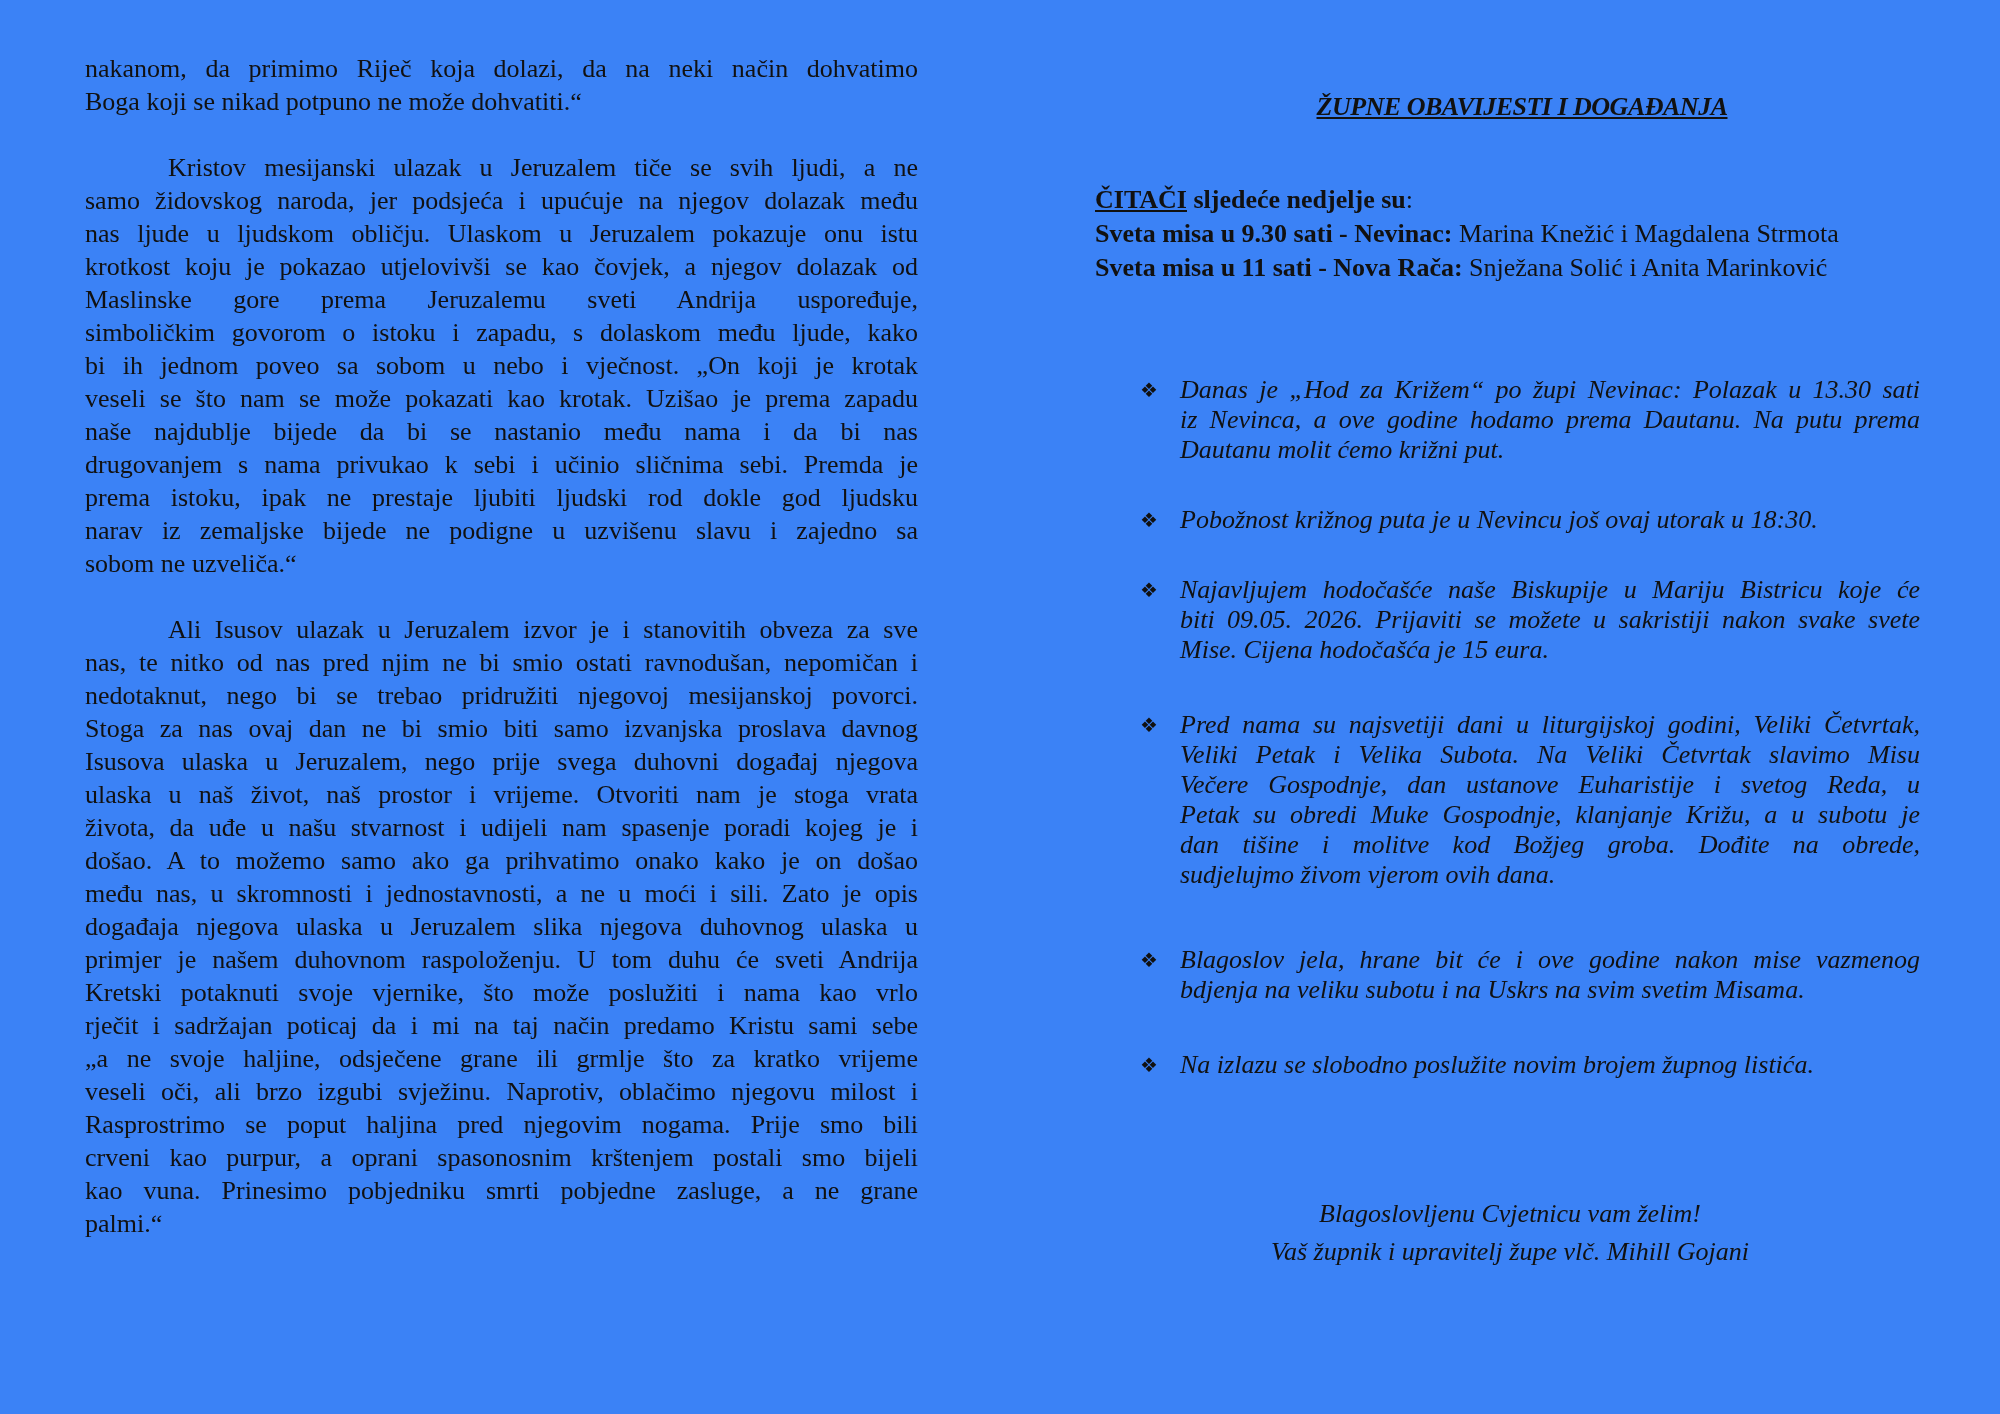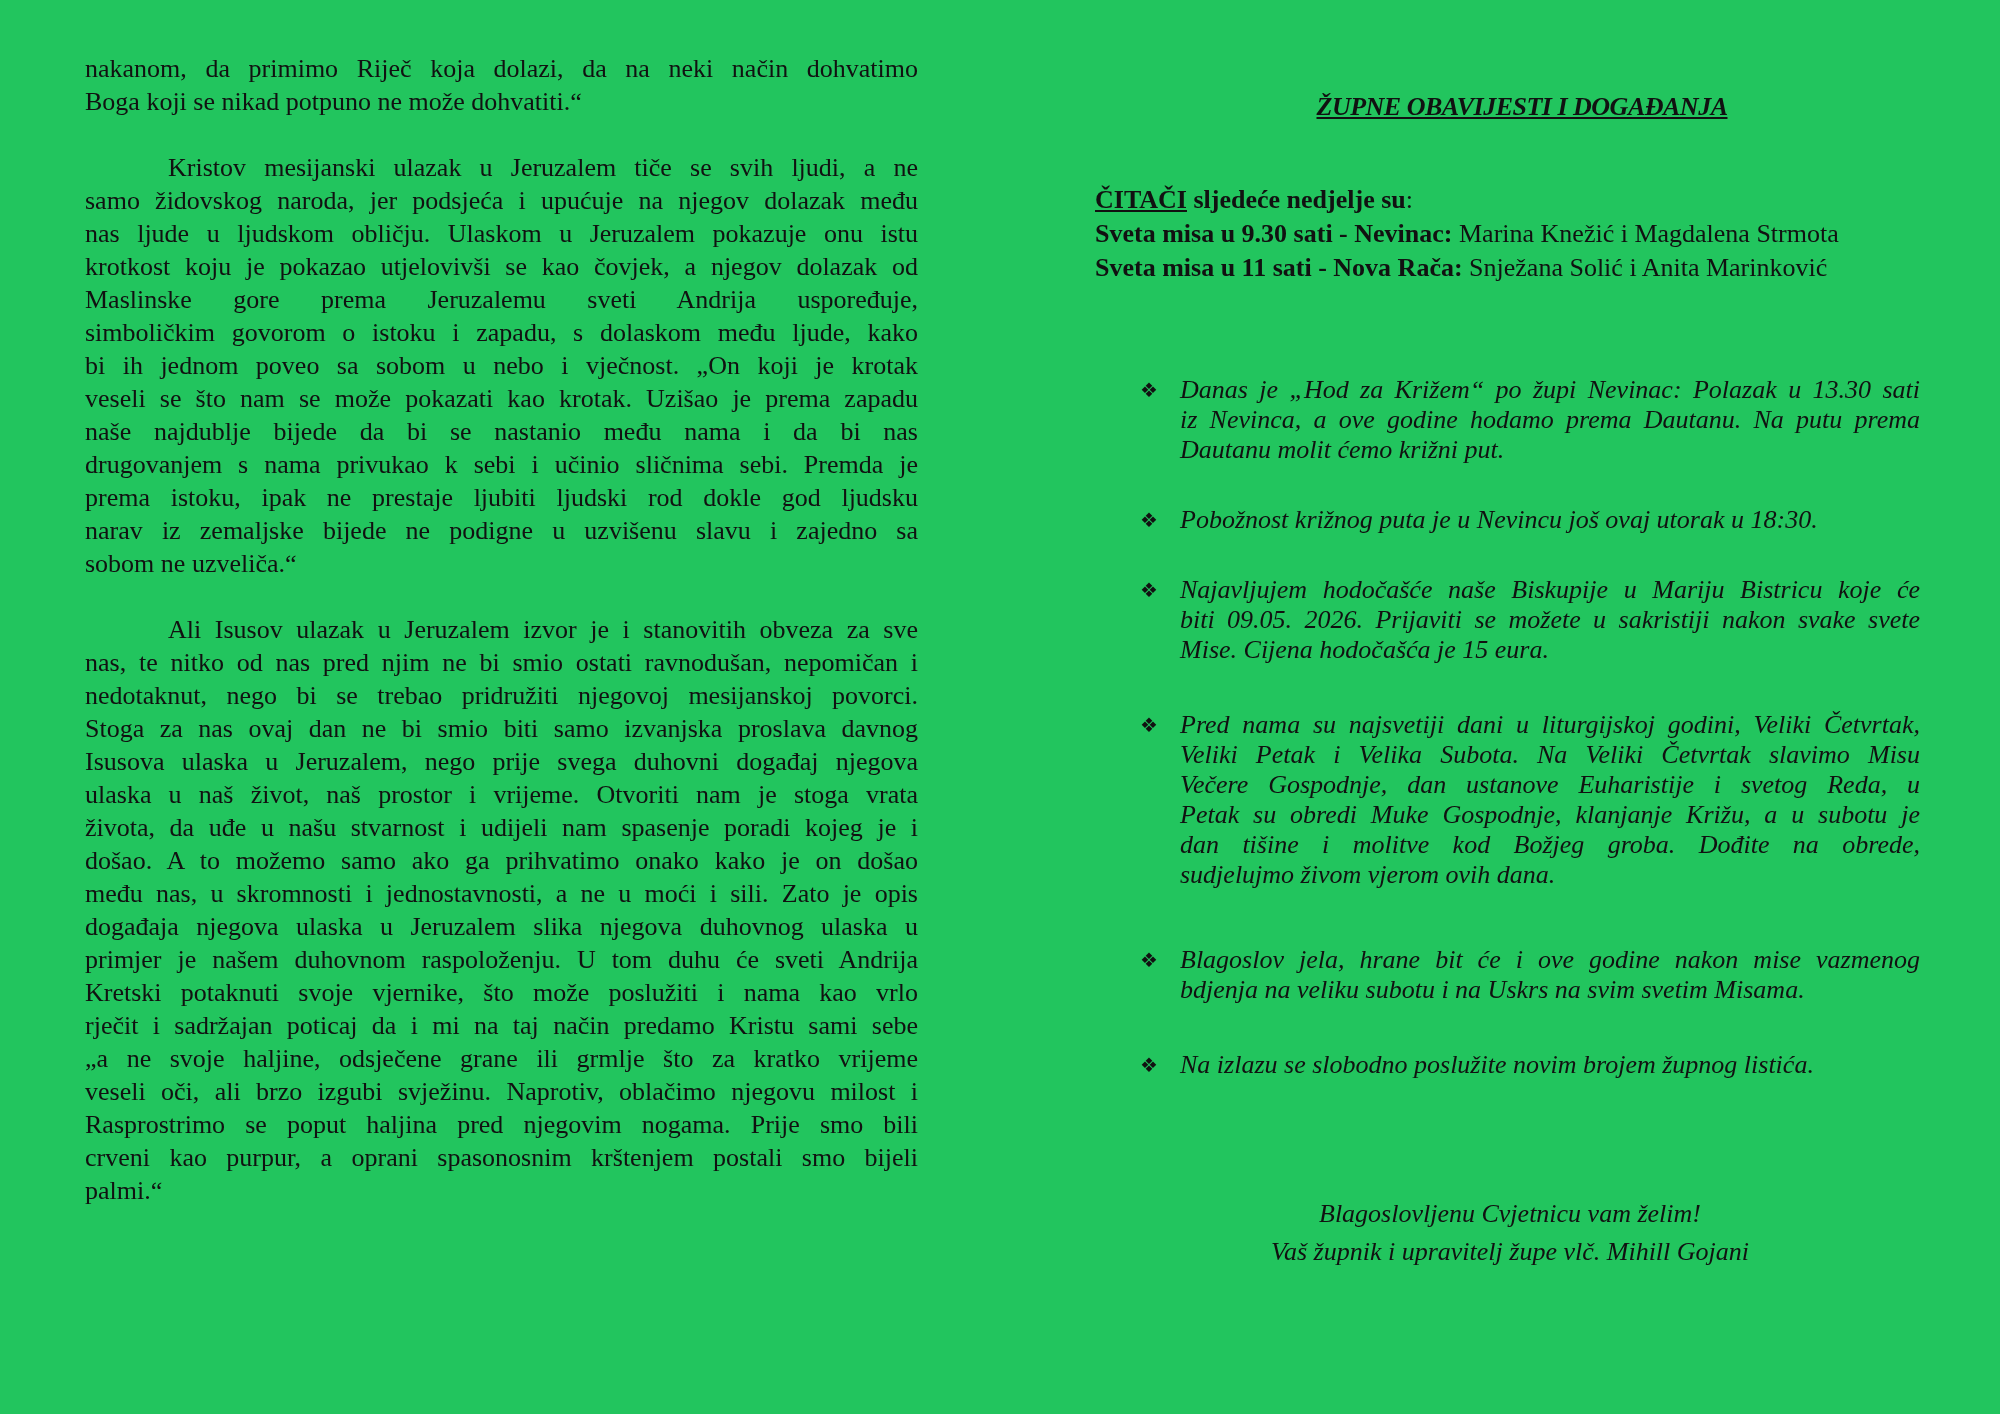--- a/index.html
+++ b/index.html
@@ -1,17 +1,17 @@
 <!DOCTYPE html>
 <html><head>
 <meta charset="utf-8">
 <style>
   html, body { margin: 0; padding: 0; background: #ffffff; }
   body { width: 2000px; height: 1414px; position: relative; overflow: hidden; color: #111111; }
-  .page { position: absolute; inset: 0; background: #22c55e; }
+  .page { position: absolute; inset: 0; background: #3b82f6; }
 
   
   .left-col { position: absolute; left: 85px; top: 52px; width: 833px; font-family: "Liberation Serif", serif; font-size: 26px; }
   .para { margin: 0; }
   .line { display: block; height: 33px; line-height: 33px; white-space: nowrap; text-align: justify; text-align-last: justify; transform-origin: left center; }
   .line.last { text-align-last: left; }
   .line.indent { padding-left: 83px; }
   .para + .para { margin-top: 33px; }
 
   
@@ -68,20 +68,21 @@
       <span class="line">došao. A to možemo samo ako ga prihvatimo onako kako je on došao</span>
       <span class="line">među nas, u skromnosti i jednostavnosti, a ne u moći i sili. Zato je opis</span>
       <span class="line">događaja njegova ulaska u Jeruzalem slika njegova duhovnog ulaska u</span>
       <span class="line">primjer je našem duhovnom raspoloženju. U tom duhu će sveti Andrija</span>
       <span class="line">Kretski potaknuti svoje vjernike, što može poslužiti i nama kao vrlo</span>
       <span class="line">rječit i sadržajan poticaj da i mi na taj način predamo Kristu sami sebe</span>
       <span class="line">„a ne svoje haljine, odsječene grane ili grmlje što za kratko vrijeme</span>
       <span class="line">veseli oči, ali brzo izgubi svježinu. Naprotiv, oblačimo njegovu milost i</span>
       <span class="line">Rasprostrimo se poput haljina pred njegovim nogama. Prije smo bili</span>
       <span class="line">crveni kao purpur, a oprani spasonosnim krštenjem postali smo bijeli</span>
+      <span class="line">kao vuna. Prinesimo pobjedniku smrti pobjedne zasluge, a ne grane</span>
       <span class="line last">palmi.“</span>
     </div>
   </div>
 
   <div class="right-col">
     <h1 class="section-title">ŽUPNE OBAVIJESTI I DOGAĐANJA</h1>
 
     <div class="readers">
       <div class="row">
         <b class="u">ČITAČI</b><b> sljedeće nedjelje su</b><span>:</span>

